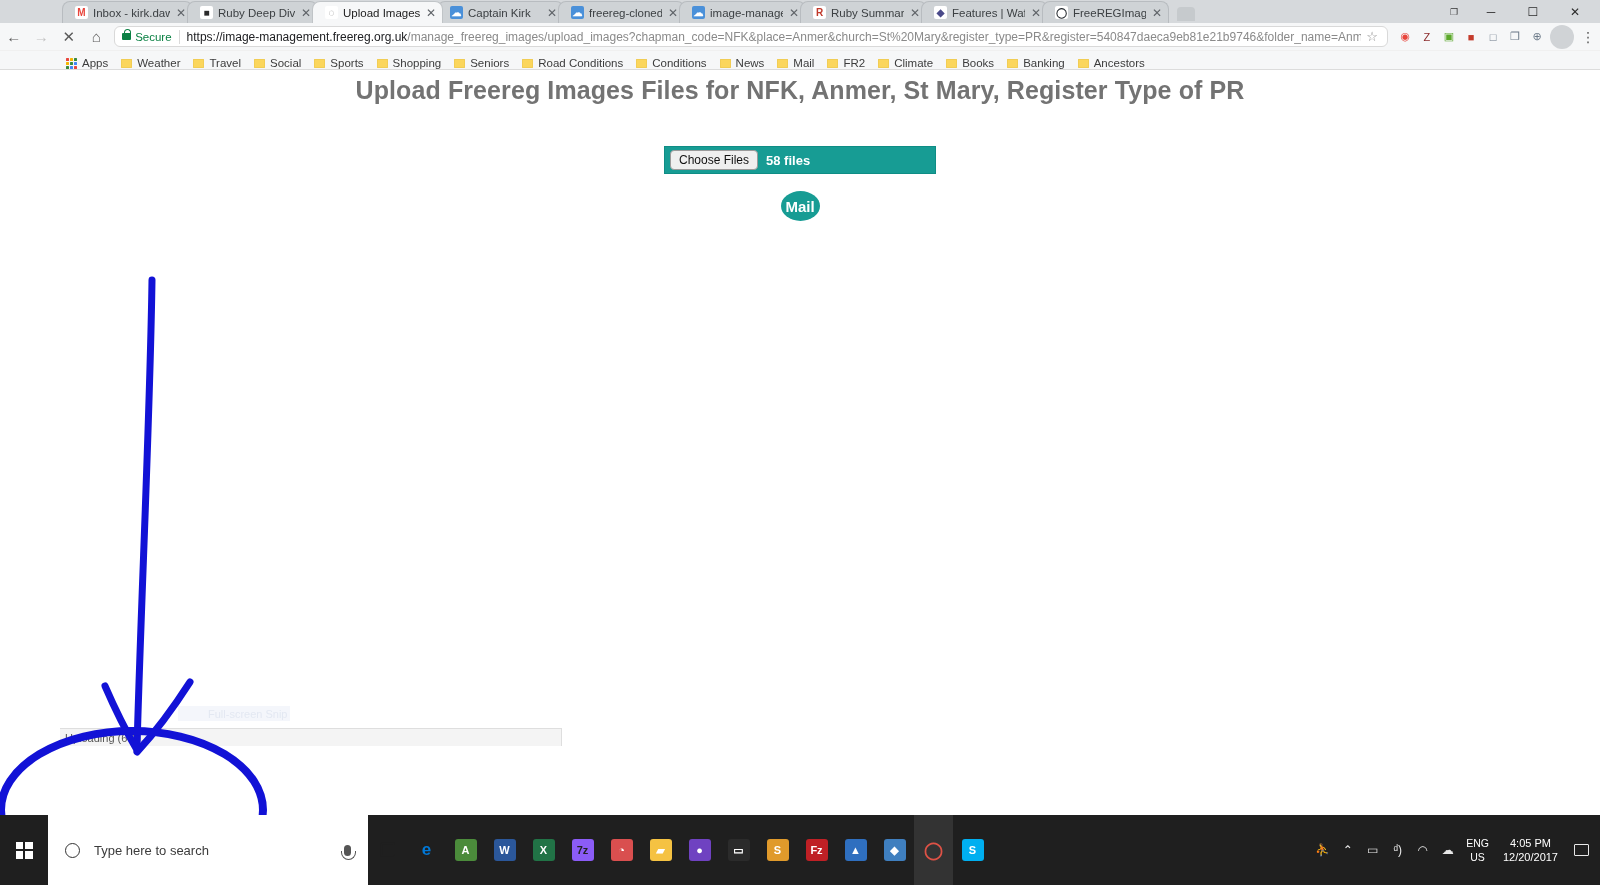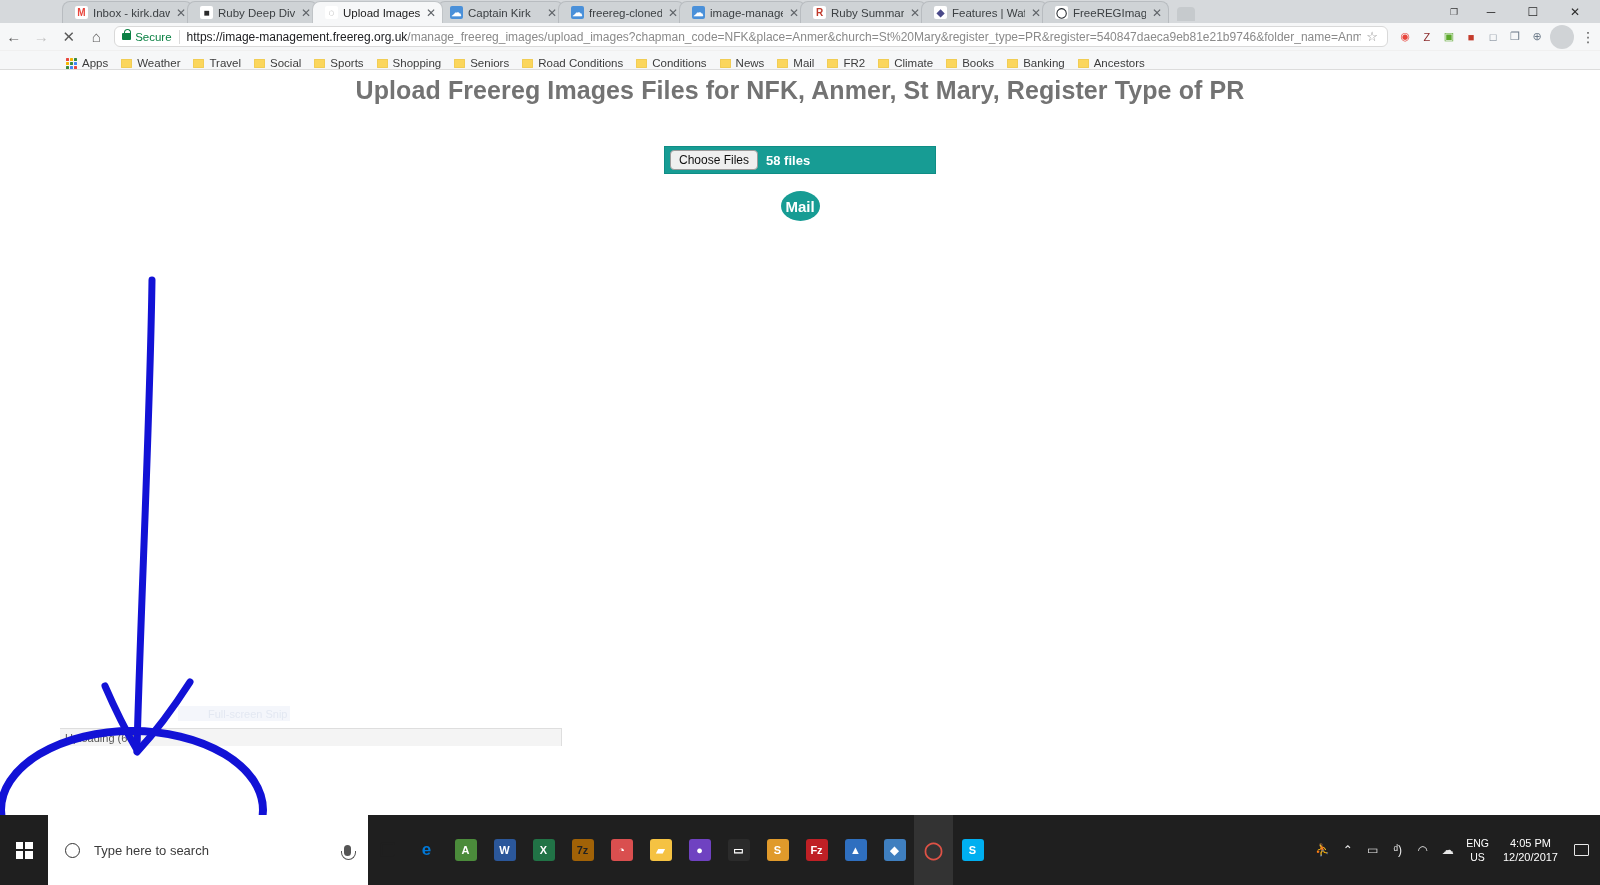--- a/index.html
+++ b/index.html
@@ -494,21 +494,21 @@
         <div class="taskicon">
           <div class="glyph" style="background: rgb(75, 139, 59); color: rgb(255, 255, 255);">A</div>
         </div>
         <div class="taskicon">
           <div class="glyph" style="background: rgb(43, 87, 154); color: rgb(255, 255, 255);">W</div>
         </div>
         <div class="taskicon">
           <div class="glyph" style="background: rgb(33, 115, 70); color: rgb(255, 255, 255);">X</div>
         </div>
         <div class="taskicon">
-          <div class="glyph" style="background: #a16207; color: rgb(34, 34, 34);">7z</div>
+          <div class="glyph" style="background: #8b5cf6; color: rgb(34, 34, 34);">7z</div>
         </div>
         <div class="taskicon">
           <div class="glyph" style="background: rgb(217, 79, 79); color: rgb(255, 255, 255);">◔</div>
         </div>
         <div class="taskicon">
           <div class="glyph" style="background: rgb(245, 194, 66); color: rgb(255, 255, 255);">▰</div>
         </div>
         <div class="taskicon">
           <div class="glyph" style="background: rgb(111, 66, 193); color: rgb(255, 255, 255);">●</div>
         </div>

